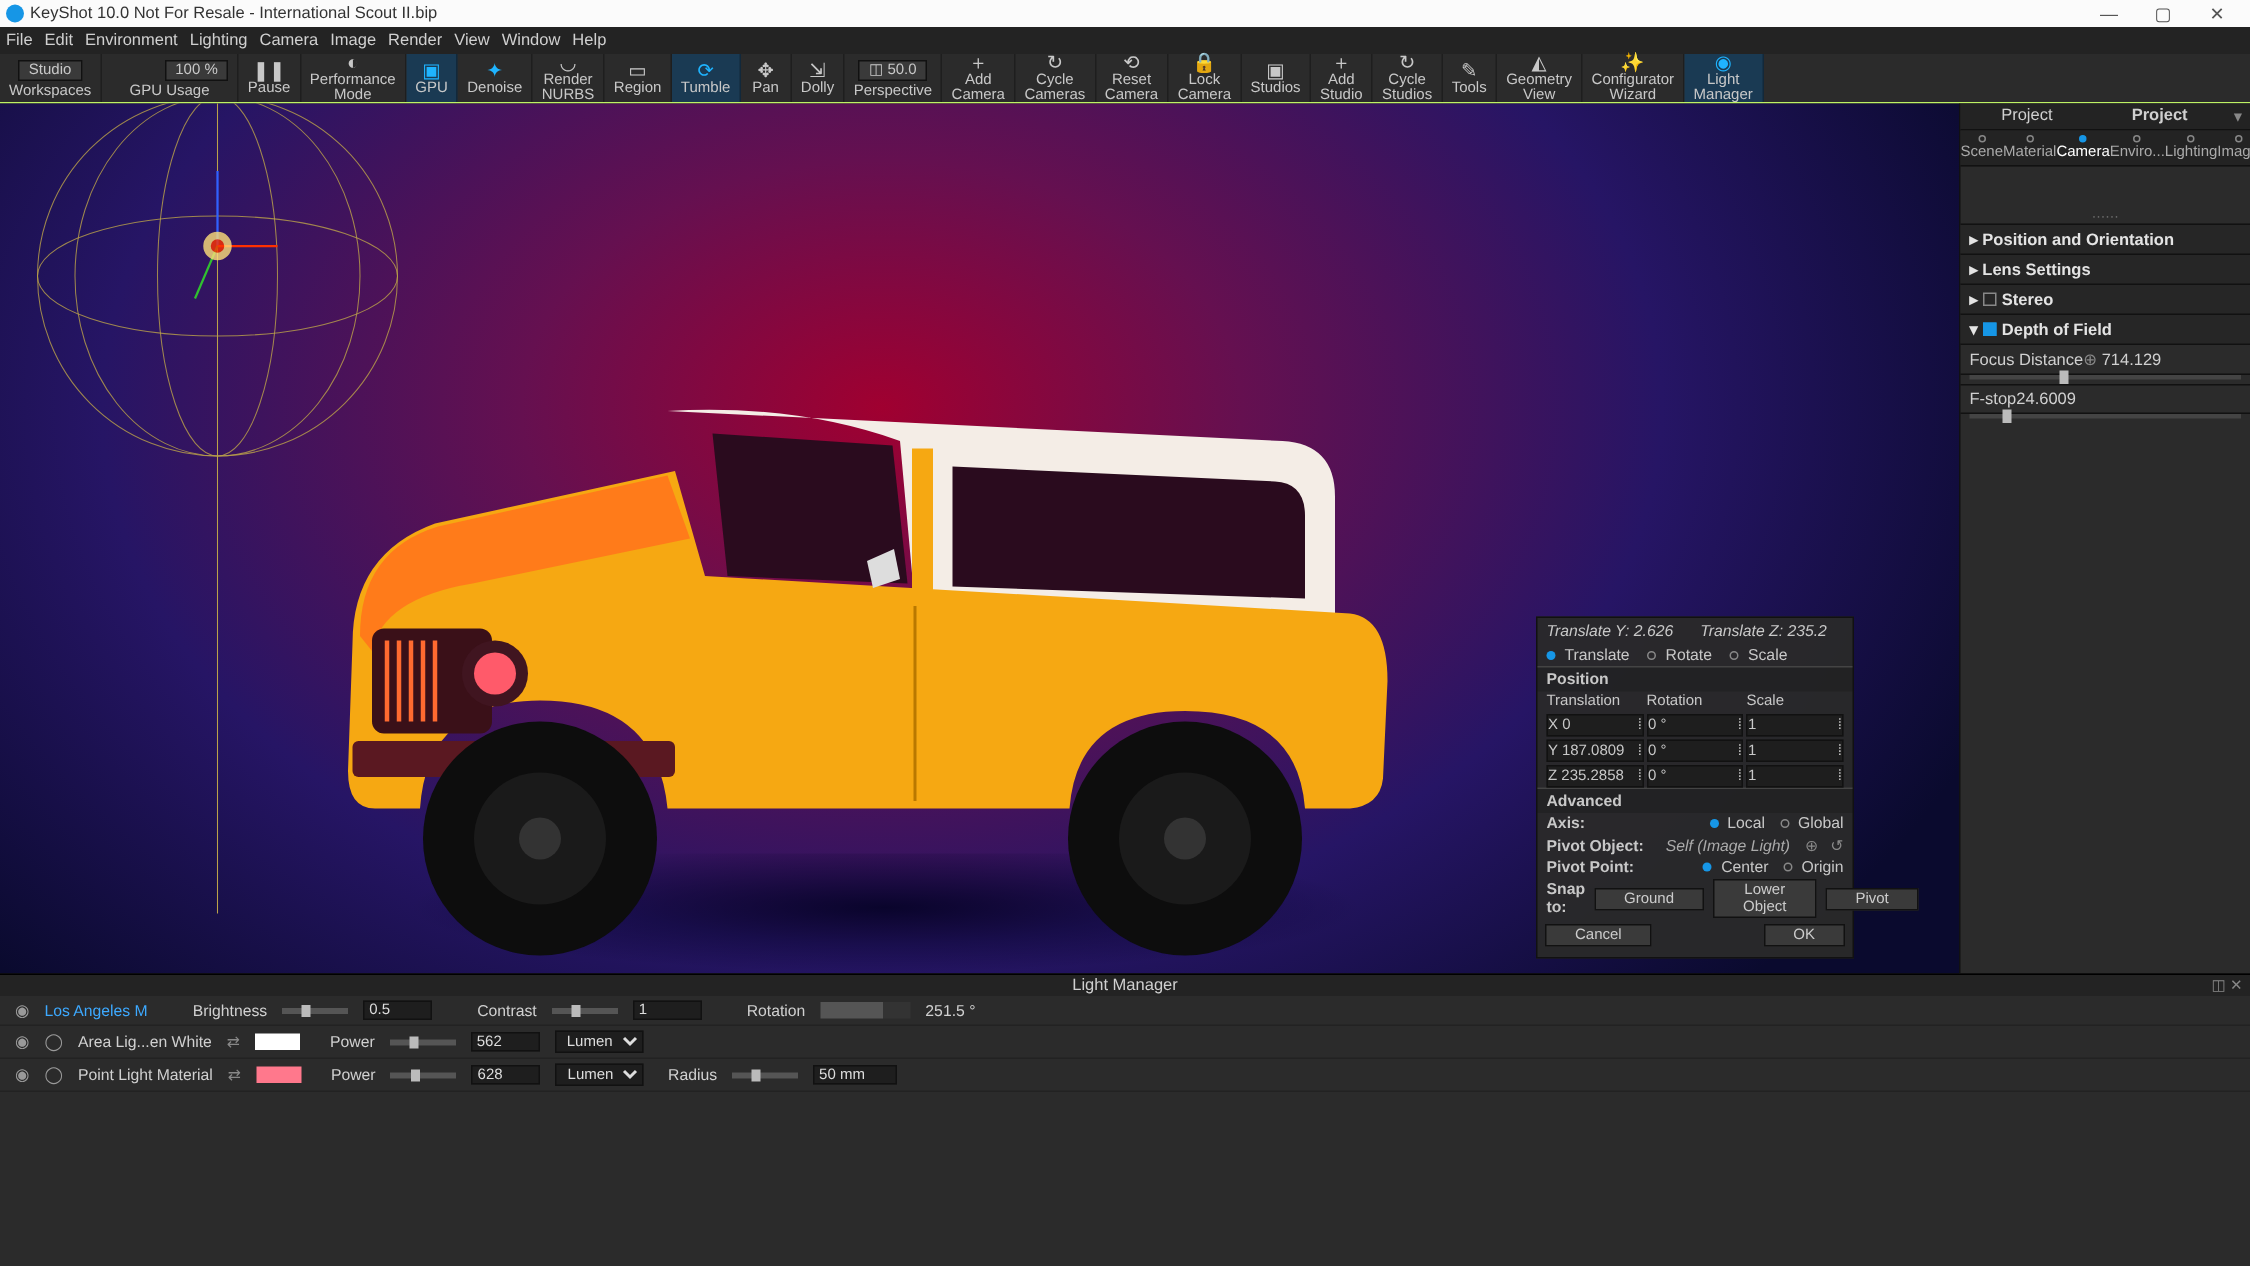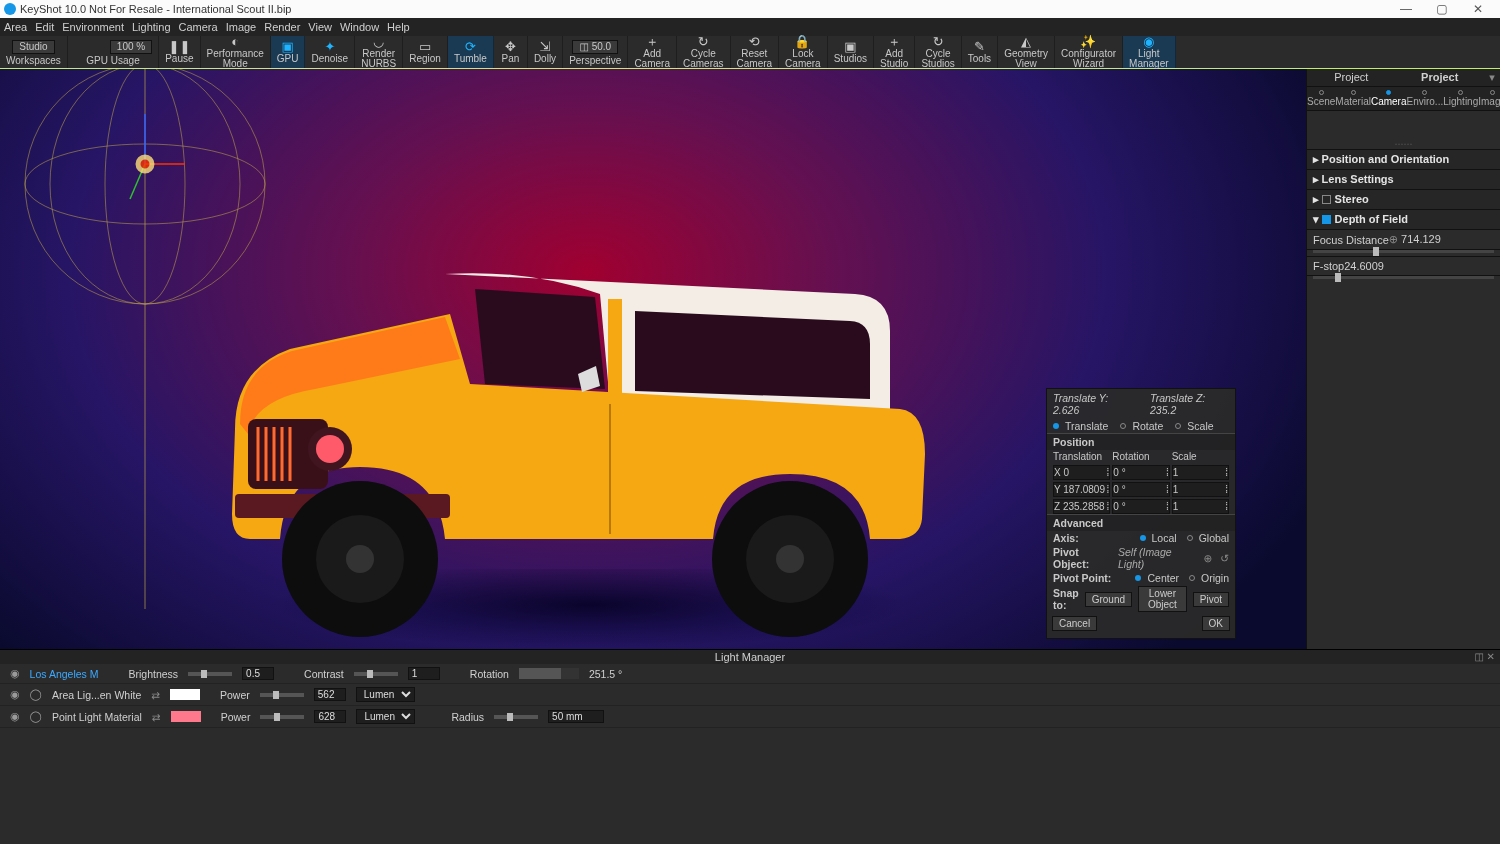--- a/index.html
+++ b/index.html
@@ -23,31 +23,31 @@
 .gizmo svg { overflow:visible; }
 .gizmo circle { fill:none; stroke:#bba24a; stroke-width:.7; opacity:.8;}
 .gizmo ellipse { fill:none; stroke:#bba24a; stroke-width:.7; opacity:.8;}
 .gizmo line { stroke:#bba24a; stroke-width:.7; }
 .gizmo .hotspot { fill:#ff3300; stroke:#ffe07a; stroke-width:5;}
 .gizmo .ax { stroke-width:1.5;}
 
 .truck { position:absolute; left:230px; top:170px; width:700px; height:420px; }
 .truck svg { overflow:visible; }
 .shadow { position:absolute; left:230px; top:500px; width:720px; height:90px; background:radial-gradient(ellipse 55% 60% at 50% 40%,rgba(0,0,30,.8),transparent 80%);}
-.tpanel { position:absolute; right:70px; bottom:10px; width:190px; background:rgba(42,42,42,.96); border:1px solid #111; font-size:10.5px; color:#c8c8c8; padding-bottom:4px;}
+.tpanel { position:absolute; right:70px; bottom:10px; width:212px; background:rgba(42,42,42,.96); border:1px solid #111; font-size:10.5px; color:#c8c8c8; padding-bottom:4px;}
 .tpanel .hdr { font-style:italic; padding:3px 6px; display:flex; gap:18px;}
 .tpanel .sect { font-weight:bold; padding:2px 6px; background:rgba(0,0,0,.15); border-top:1px solid #444;}
 .tpanel .row { display:flex; align-items:center; padding:1px 6px; gap:6px;}
 .tpanel .dot { width:6px; height:6px; border-radius:50%; background:#1696e6; display:inline-block;}
 .tpanel .dotoff { width:6px; height:6px; border-radius:50%; border:1px solid #888; display:inline-block;}
 .tpanel .grid3 { display:grid; grid-template-columns:1fr 1fr 1fr; padding:0 6px; gap:2px;}
 .tpanel .grid3 div { padding:1px 0; font-size:10px;}
 .tpanel .cell { background:#1e1e1e; padding:1px 4px; display:flex; justify-content:space-between; border:1px solid #111;}
 .tpanel .btns { display:flex; justify-content:space-between; gap:4px; padding:3px 5px;}
-.tpanel button { background:#3a3a3a; border:1px solid #111; color:#ccc; font-size:10px; padding:1px 6px;}
+.tpanel button { background:#3a3a3a; border:1px solid #111; color:#ccc; font-size:10px; padding:1px 19px;}
 .rpanel { width:194px; background:#2b2b2b; border-left:1px solid #111; display:flex; flex-direction:column; font-size:11px;}
 .rpanel .tabs1 { display:flex; background:#232323; border-bottom:1px solid #111;}
 .rpanel .tabs1 div { flex:1; text-align:center; padding:2px 0; font-size:11px;}
 .rpanel .tabs2 { display:flex; background:#232323; border-bottom:1px solid #111;}
 .rpanel .tabs2 div { flex:1; text-align:center; font-size:10px; padding:3px 0; color:#aaa; position:relative;}
 .rpanel .tabs2 div.active { color:#fff;}
 .rpanel .tabs2 div .d { display:block; width:5px; height:5px; border-radius:50%; border:1px solid #888; margin:0 auto 1px;}
 .rpanel .tabs2 div.active .d{ background:#1696e6; border-color:#1696e6;}
 .cameralist { }
 .cameralist .li { padding:2px 6px 2px 20px; border-bottom:1px solid rgba(0,0,0,.2); color:#bdbdbd; position:relative; font-size:10.5px;}
@@ -63,39 +63,39 @@
 .rsec.row .tri { color:#888;}
 .bottom { position:absolute; left:0; right:0; bottom:0; height:195px; background:#2b2b2b; border-top:1px solid #000;}
 .bottom .bar { text-align:center; font-size:11px; padding:1px 0; background:#232323; position:relative;}
 .bottom .bar .r { position:absolute; right:5px; top:1px; color:#888; font-size:10px;}
 .envrow { display:flex; align-items:center; gap:10px; padding:3px 10px; border-bottom:1px solid #222; font-size:10.5px;}
 .envrow .sw { width:30px; height:11px;}
 .envrow .sw.white { background:#fff;}
 .envrow .sw.pink { background:#ff788c;}
 .envrow .sldr { width:44px; height:4px; background:#555; position:relative;}
 .envrow .sldr::after{content:"";position:absolute;top:-2px;left:30%;width:6px;height:8px;background:#bbb;}
-.envrow input { background:#1e1e1e; border:1px solid #111; color:#ddd; width:32px; font-size:10px; padding:0 3px;}
+.envrow input { background:#1e1e1e; border:1px solid #111; color:#ddd; width:46px; font-size:10px; padding:0 3px;}
 .envrow select { background:#1e1e1e; border:1px solid #111; color:#ddd; font-size:10px; padding:0 3px;}
 .rotslider { width:60px; height:11px; background:linear-gradient(90deg,#555 0,#555 70%,#333 70%);}
 .eye { color:#9a9a9a; font-size:11px;}
 </style>
 </head>
 <body>
 
 <div class="titlebar">
   <span class="ico"></span>
   <span>KeyShot 10.0 Not For Resale  - International Scout II.bip</span>
   <span class="spacer"></span>
   <span class="winbtn">—</span>
   <span class="winbtn">▢</span>
   <span class="winbtn">✕</span>
 </div>
 
 <div class="menubar">
-  <span>Area</span>
+  <span>File</span>
   <span>Edit</span>
   <span>Environment</span>
   <span>Lighting</span>
   <span>Camera</span>
   <span>Image</span>
   <span>Render</span>
   <span>View</span>
   <span>Window</span>
   <span>Help</span>
 </div>
@@ -425,17 +425,17 @@
   <div class="envrow">
     <span class="eye">◉</span>
     <span class="eye">◯</span>
     <span>Point Light Material</span>
     <span style="color:#888">⇄</span>
     <span class="sw pink"></span>
     <span style="margin-left:10px">Power</span>
     <span class="sldr"></span>
     <input value="628" style="">
     <select><option>Lumen</option></select>
-    <span style="margin-left:26px">Radius</span>
+    <span style="margin-left:6px">Radius</span>
     <span class="sldr"></span>
     <input style="width: 56px;" value="50 mm">
   </div>
 </div>
 
 </body></html>

